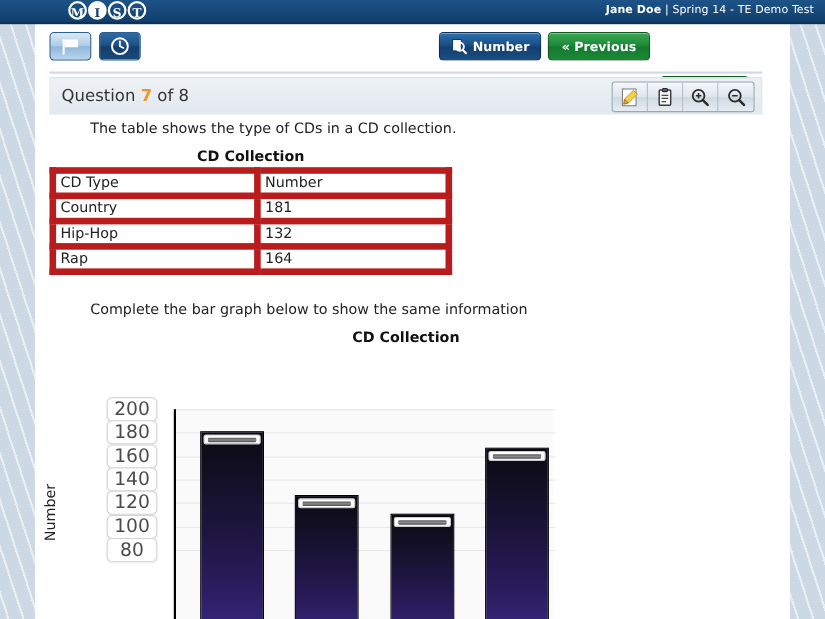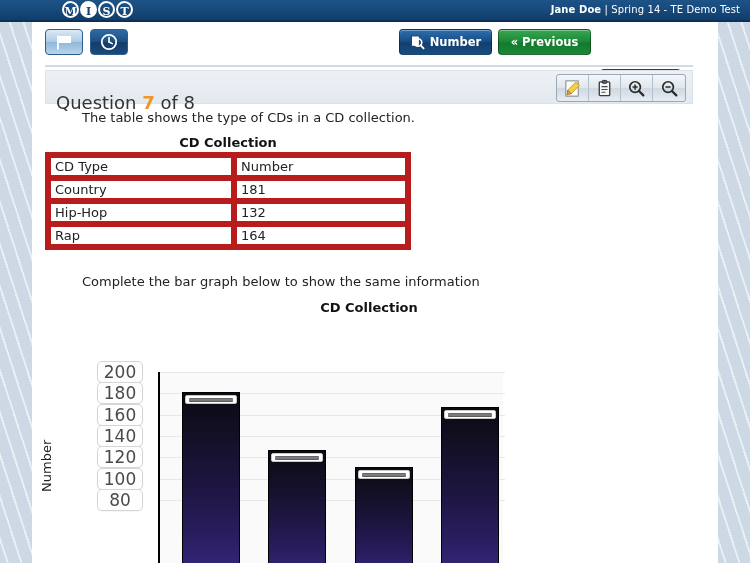--- a/index.html
+++ b/index.html
@@ -113,22 +113,22 @@
     background: #d3dbe2;
   }
 
   
   .qheader {
     position: absolute; left: 13px; top: 48px; width: 648px; height: 34px;
     background: linear-gradient(to bottom, #edf1f5 0%, #e2e9ef 100%);
     border: 1px solid #dbe2e8;
   }
   .qtitle {
-    position: absolute; left: 10px; top: 21px;
-    font-size: 18px; color: #333; text-align: center;
+    position: absolute; left: 10px; top: 7px;
+    font-size: 15px; color: #333; text-align: center;
   }
   .qtitle .num { color: #f0952a; font-weight: bold; }
 
   .icbar {
     position: absolute; right: 6px; top: 3px;
     height: 28px; display: flex;
     border: 1px solid #9aa8b5; border-radius: 3px;
     overflow: hidden;
     background: linear-gradient(to bottom, #f4f7fa 0%, #dfe6ec 50%, #cfd9e2 51%, #e6ecf2 100%);
   }

